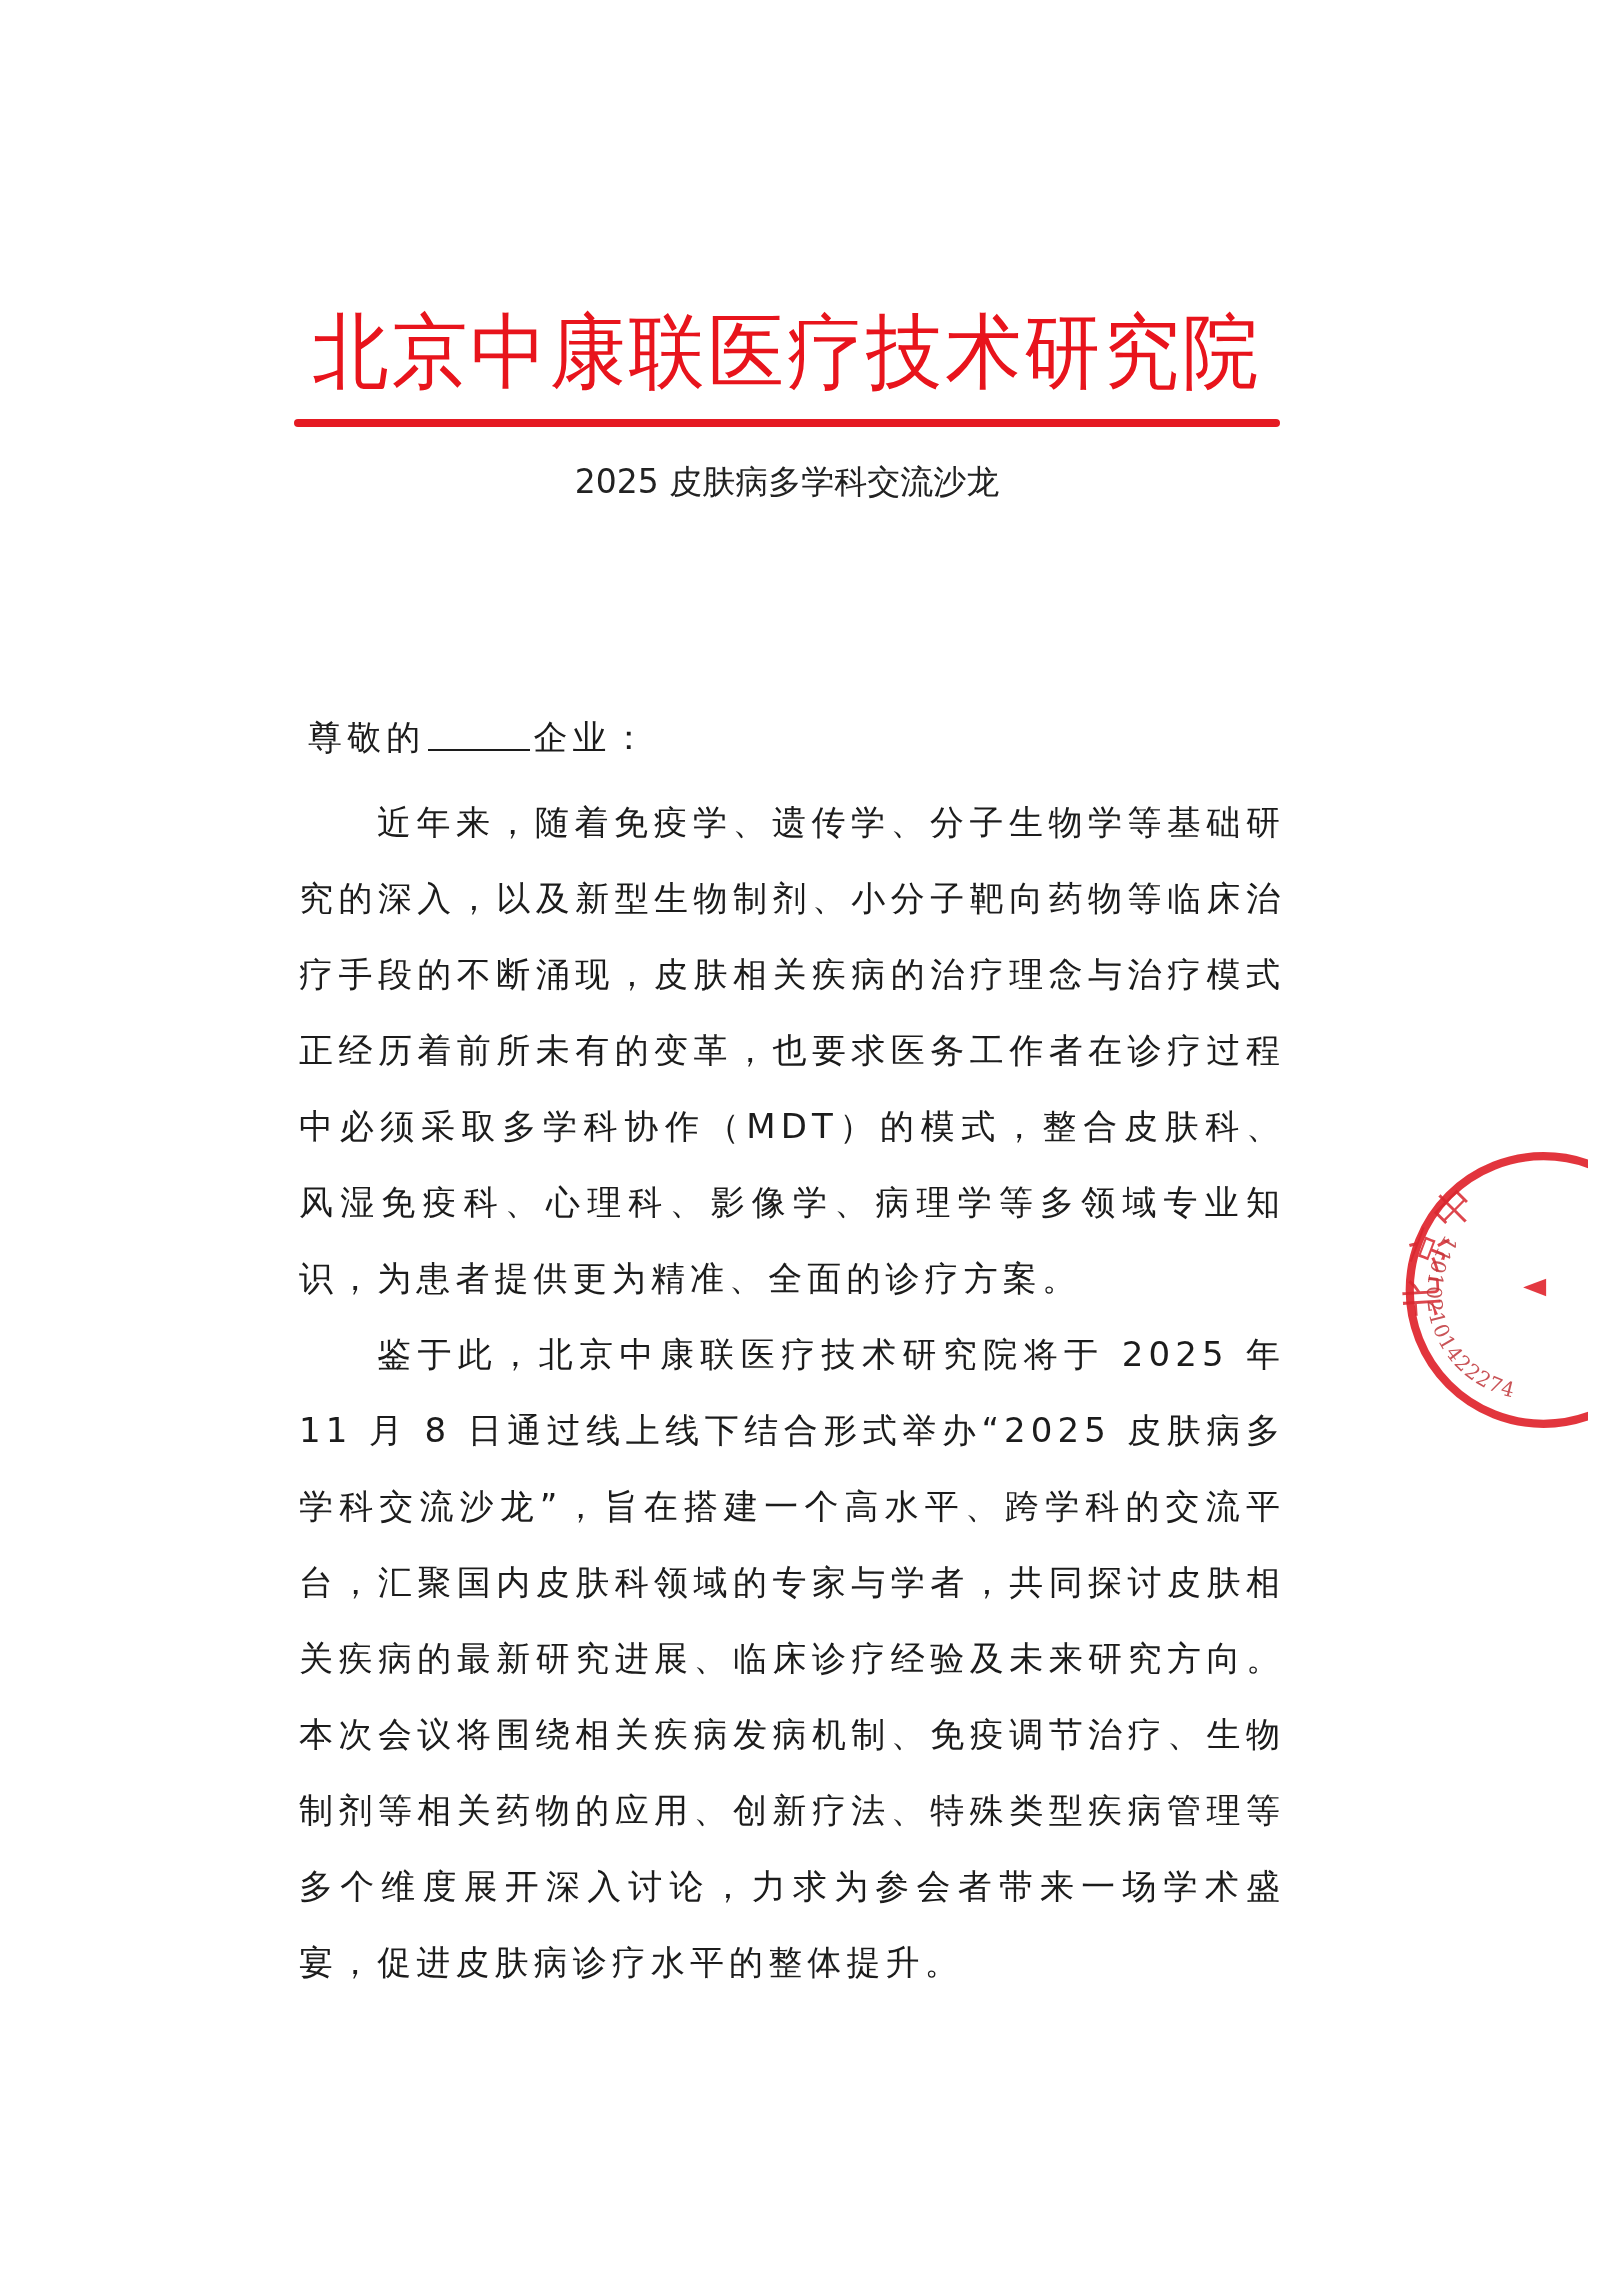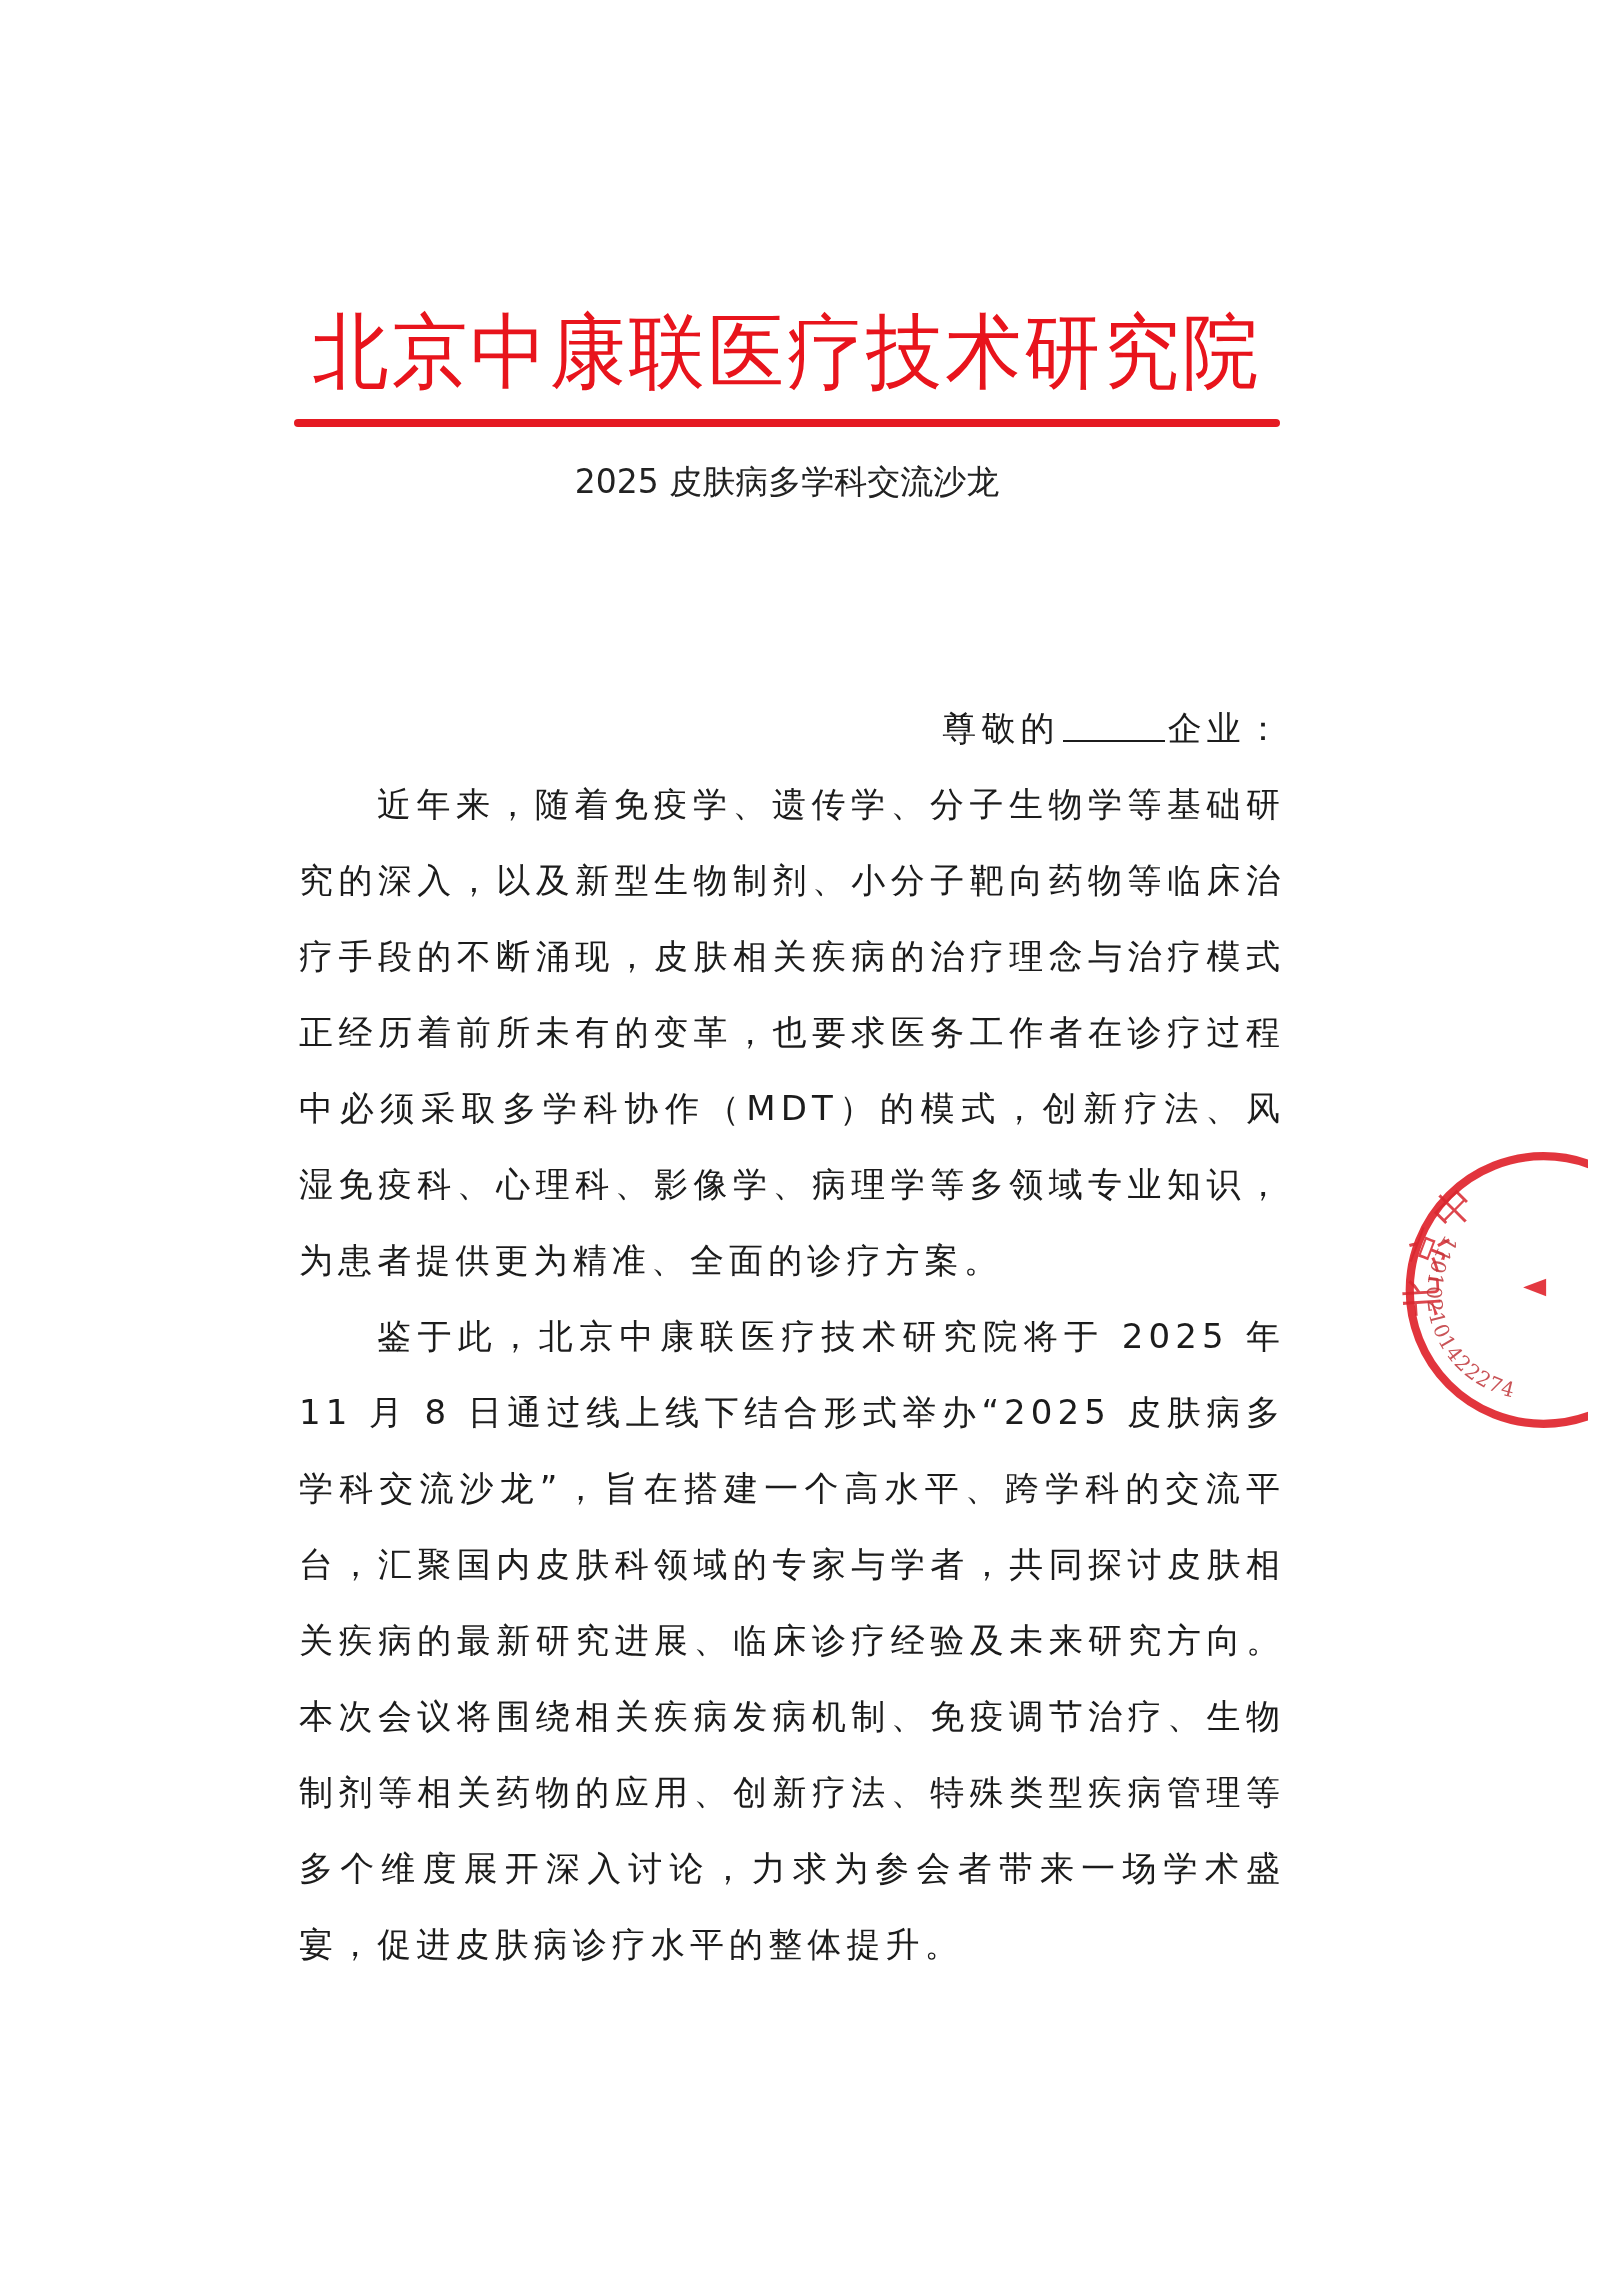--- a/index.html
+++ b/index.html
@@ -64,22 +64,21 @@
       width: 986px;
       top: 690px;
       font-family: "DejaVu Sans", sans-serif;
       font-size: 34px;
       line-height: 76px;
       color: #1c1c1c;
       letter-spacing: 5.1px;
     }
     .salutation {
       display: block;
-      margin: 0;
-      text-align: right;
+      margin: 9px;
     }
     .blank {
       display: inline-block;
       width: 102px;
       border-bottom: 2px solid #1c1c1c;
       height: 31px;
       vertical-align: -2px;
       margin: 0 3.1px;
     }
     .para {
@@ -108,21 +107,21 @@
 
   <div class="org-title">北京中康联医疗技术研究院</div>
   <div class="red-rule"></div>
 
   <div class="subtitle l1">2025 皮肤病多学科交流沙龙</div>
 
   <div class="body-text">
     <p class="salutation">
       <span>尊敬的</span><span class="blank"></span><span>企业：</span>
     </p>
-    <p class="para p1">近年来，随着免疫学、遗传学、分子生物学等基础研究的深入，以及新型生物制剂、小分子靶向药物等临床治疗手段的不断涌现，皮肤相关疾病的治疗理念与治疗模式正经历着前所未有的变革，也要求医务工作者在诊疗过程中必须采取多学科协作（MDT）的模式，创新疗法、风湿免疫科、心理科、影像学、病理学等多领域专业知识，为患者提供更为精准、全面的诊疗方案。</p>
+    <p class="para p1">近年来，随着免疫学、遗传学、分子生物学等基础研究的深入，以及新型生物制剂、小分子靶向药物等临床治疗手段的不断涌现，皮肤相关疾病的治疗理念与治疗模式正经历着前所未有的变革，也要求医务工作者在诊疗过程中必须采取多学科协作（MDT）的模式，整合皮肤科、风湿免疫科、心理科、影像学、病理学等多领域专业知识，为患者提供更为精准、全面的诊疗方案。</p>
     <p class="para p2">鉴于此，北京中康联医疗技术研究院将于 2025 年 11 月 8 日通过线上线下结合形式举办“2025 皮肤病多学科交流沙龙”，旨在搭建一个高水平、跨学科的交流平台，汇聚国内皮肤科领域的专家与学者，共同探讨皮肤相关疾病的最新研究进展、临床诊疗经验及未来研究方向。本次会议将围绕相关疾病发病机制、免疫调节治疗、生物制剂等相关药物的应用、创新疗法、特殊类型疾病管理等多个维度展开深入讨论，力求为参会者带来一场学术盛宴，促进皮肤病诊疗水平的整体提升。</p>
   </div>
 
   <div class="seal">
     <svg viewBox="0 0 560 560" xmlns="http://www.w3.org/2000/svg">
       <defs>
         <path id="sealArcTop" d="M 80 330 A 200 200 0 0 1 330 85"></path>
         <path id="sealArcBottom" d="M 95 170 A 205 205 0 0 0 300 490"></path>
       </defs>
       <circle cx="285" cy="280" r="262" fill="none" stroke="#e0242c" stroke-width="16" opacity="0.92"></circle>

